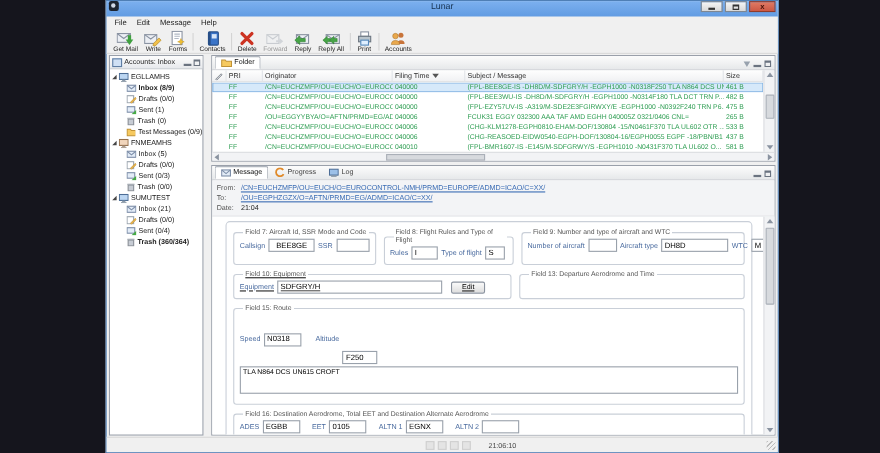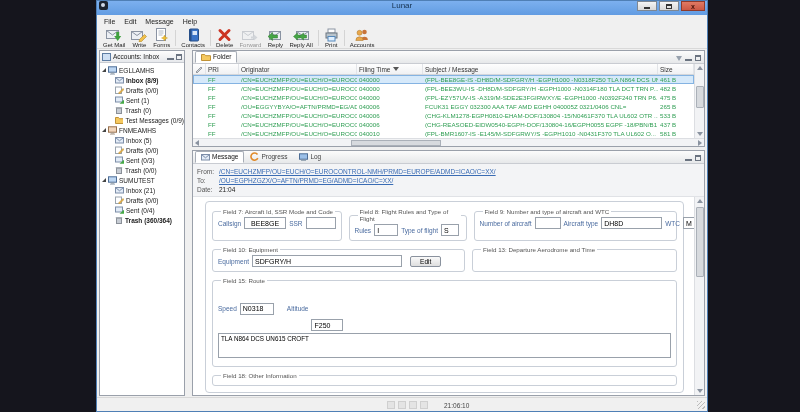--- a/index.html
+++ b/index.html
@@ -552,21 +552,21 @@
                     <input type="text" style="width: 26px;" value="">
                     <span class="flab">Aircraft type</span>
                     <input type="text" style="width: 61px;" value="DH8D">
                     <span class="flab">WTC</span>
                     <input type="text" style="width: 24px;" value="M">
                   </div>
                 </fieldset>
               </div>
 
               <div class="frow">
-                <fieldset style="width:253px;">
+                <fieldset style="width:253px;text-decoration:underline;">
                   <legend>Field 10: Equipment</legend>
                   <div class="fl">
                     <span class="flab">Equipment</span>
                     <input type="text" style="width: 150px;" value="SDFGRY/H">
                     <button class="editbtn">Edit</button>
                   </div>
                 </fieldset>
                 <fieldset style="flex:1;">
                   <legend>Field 13: Departure Aerodrome and Time</legend>
                 </fieldset>
@@ -576,20 +576,33 @@
                 <legend>Field 15: Route</legend>
                 <div class="fl">
                   <span class="flab">Speed</span>
                   <input type="text" style="width: 34px;" value="N0318">
                   <span class="flab" style="margin-left:10px;">Altitude</span>
                   <input type="text" style="width: 32px; margin-top: 33px;" value="F250">
                 </div>
                 <textarea rows="3" style="">TLA N864 DCS UN615 CROFT</textarea>
               </fieldset>
 
+              <fieldset style="margin-bottom:5px;">
+                <legend>Field 16: Destination Aerodrome, Total EET and Destination Alternate Aerodrome</legend>
+                <div class="fl">
+                  <span class="flab">ADES</span>
+                  <input type="text" style="width: 34px;" value="EGBB">
+                  <span class="flab" style="margin-left:8px;">EET</span>
+                  <input type="text" style="width: 34px;" value="0105">
+                  <span class="flab" style="margin-left:8px;">ALTN 1</span>
+                  <input type="text" style="width: 34px;" value="EGNX">
+                  <span class="flab" style="margin-left:8px;">ALTN 2</span>
+                  <input type="text" style="width: 34px;" value="">
+                </div>
+              </fieldset>
 
               <fieldset>
                 <legend>Field 18: Other Information</legend>
 
               </fieldset>
 
             </div>
           </div>
           <div class="vscroll">
             <span class="arr up"></span>

